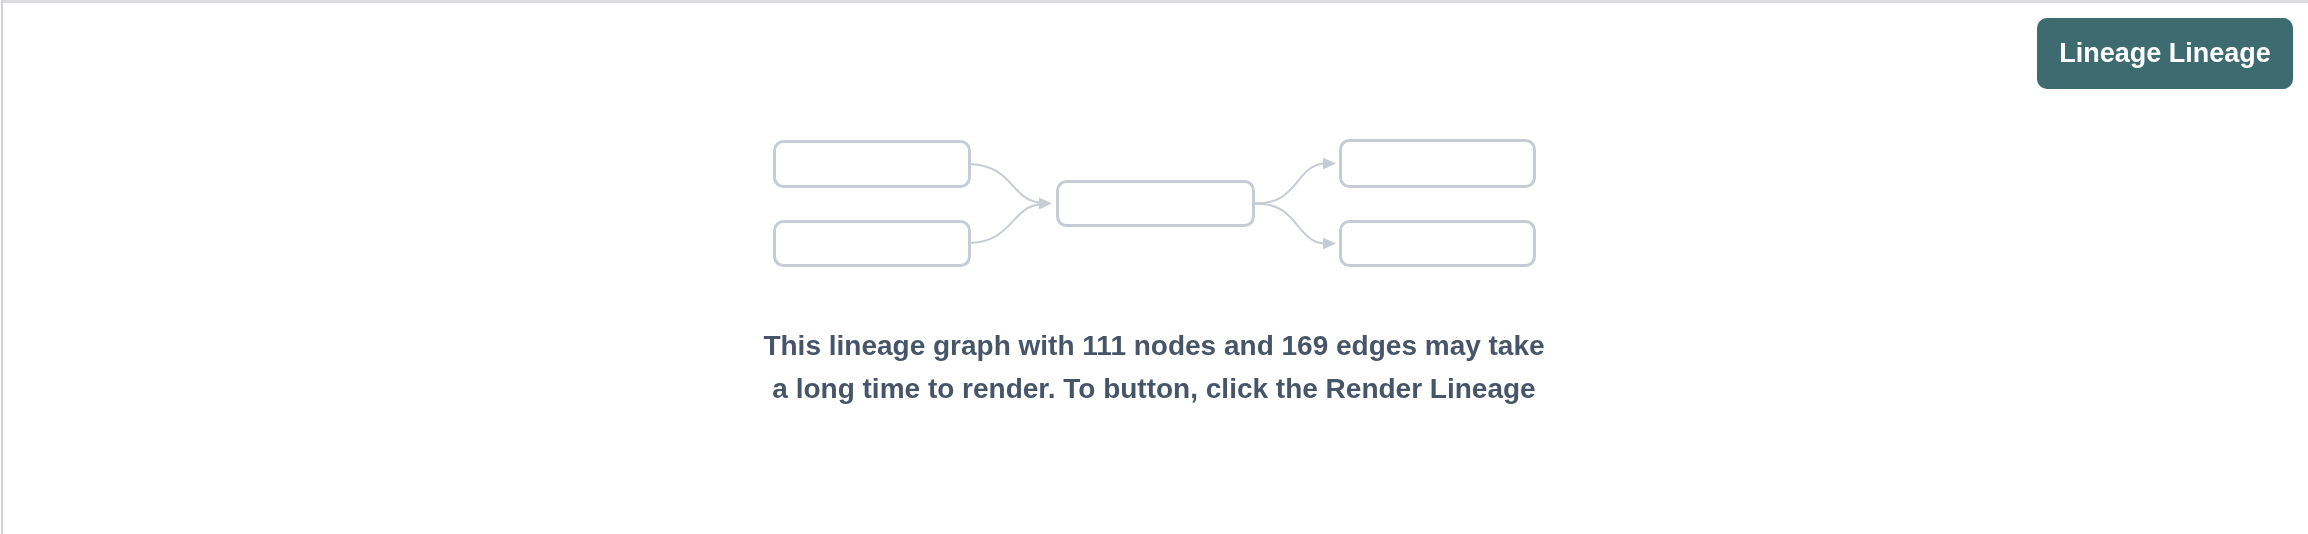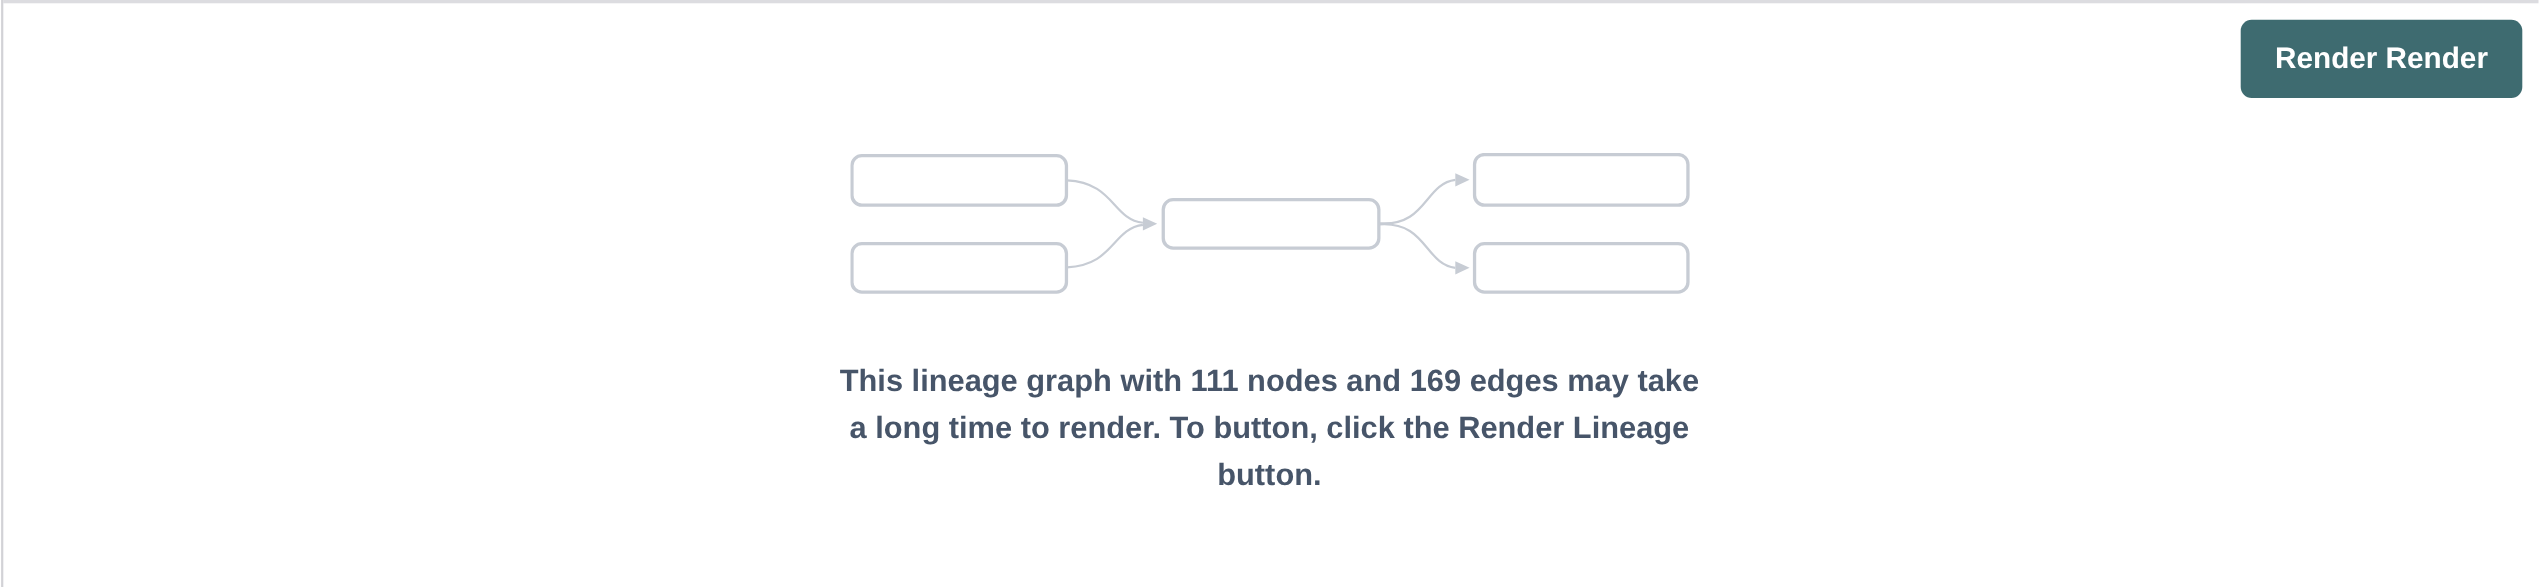--- a/index.html
+++ b/index.html
@@ -81,21 +81,21 @@
   }
 </style>
 </head>
 <body>
 
 <div class="page">
 
   <div class="top-border"></div>
   <div class="left-border"></div>
 
-  <button class="render-btn">Render Render</button>
+  <button class="render-btn">Lineage Lineage</button>
 
   <svg class="diagram" viewBox="0 0 764 129" aria-hidden="true">
 
     <rect class="node-box" x="1.5" y="2.5" width="195" height="45" rx="9"></rect>
     <rect class="node-box" x="1.5" y="82.5" width="195" height="44" rx="9"></rect>
 
     <rect class="node-box" x="284.5" y="42.5" width="196" height="44" rx="9"></rect>
 
     <rect class="node-box" x="567.5" y="1.5" width="194" height="46" rx="9"></rect>
     <rect class="node-box" x="567.5" y="82.5" width="194" height="44" rx="9"></rect>
@@ -106,16 +106,15 @@
 
     <path class="edge" d="M 481 64 C 524 67 522 28 550 24.5"></path>
     <path class="edge" d="M 481 65 C 524 62 522 101 550 104.5"></path>
     <polygon class="arrowhead" points="550,18.5 563,24.5 550,30.5"></polygon>
     <polygon class="arrowhead" points="550,98.5 563,104.5 550,110.5"></polygon>
   </svg>
 
   <div class="message">
     <div>This lineage graph with 111 nodes and 169 edges may take</div>
     <div>a long time to render. To button, click the Render Lineage</div>
-    <div>button.</div>
   </div>
 
 </div>
 
 </body></html>

